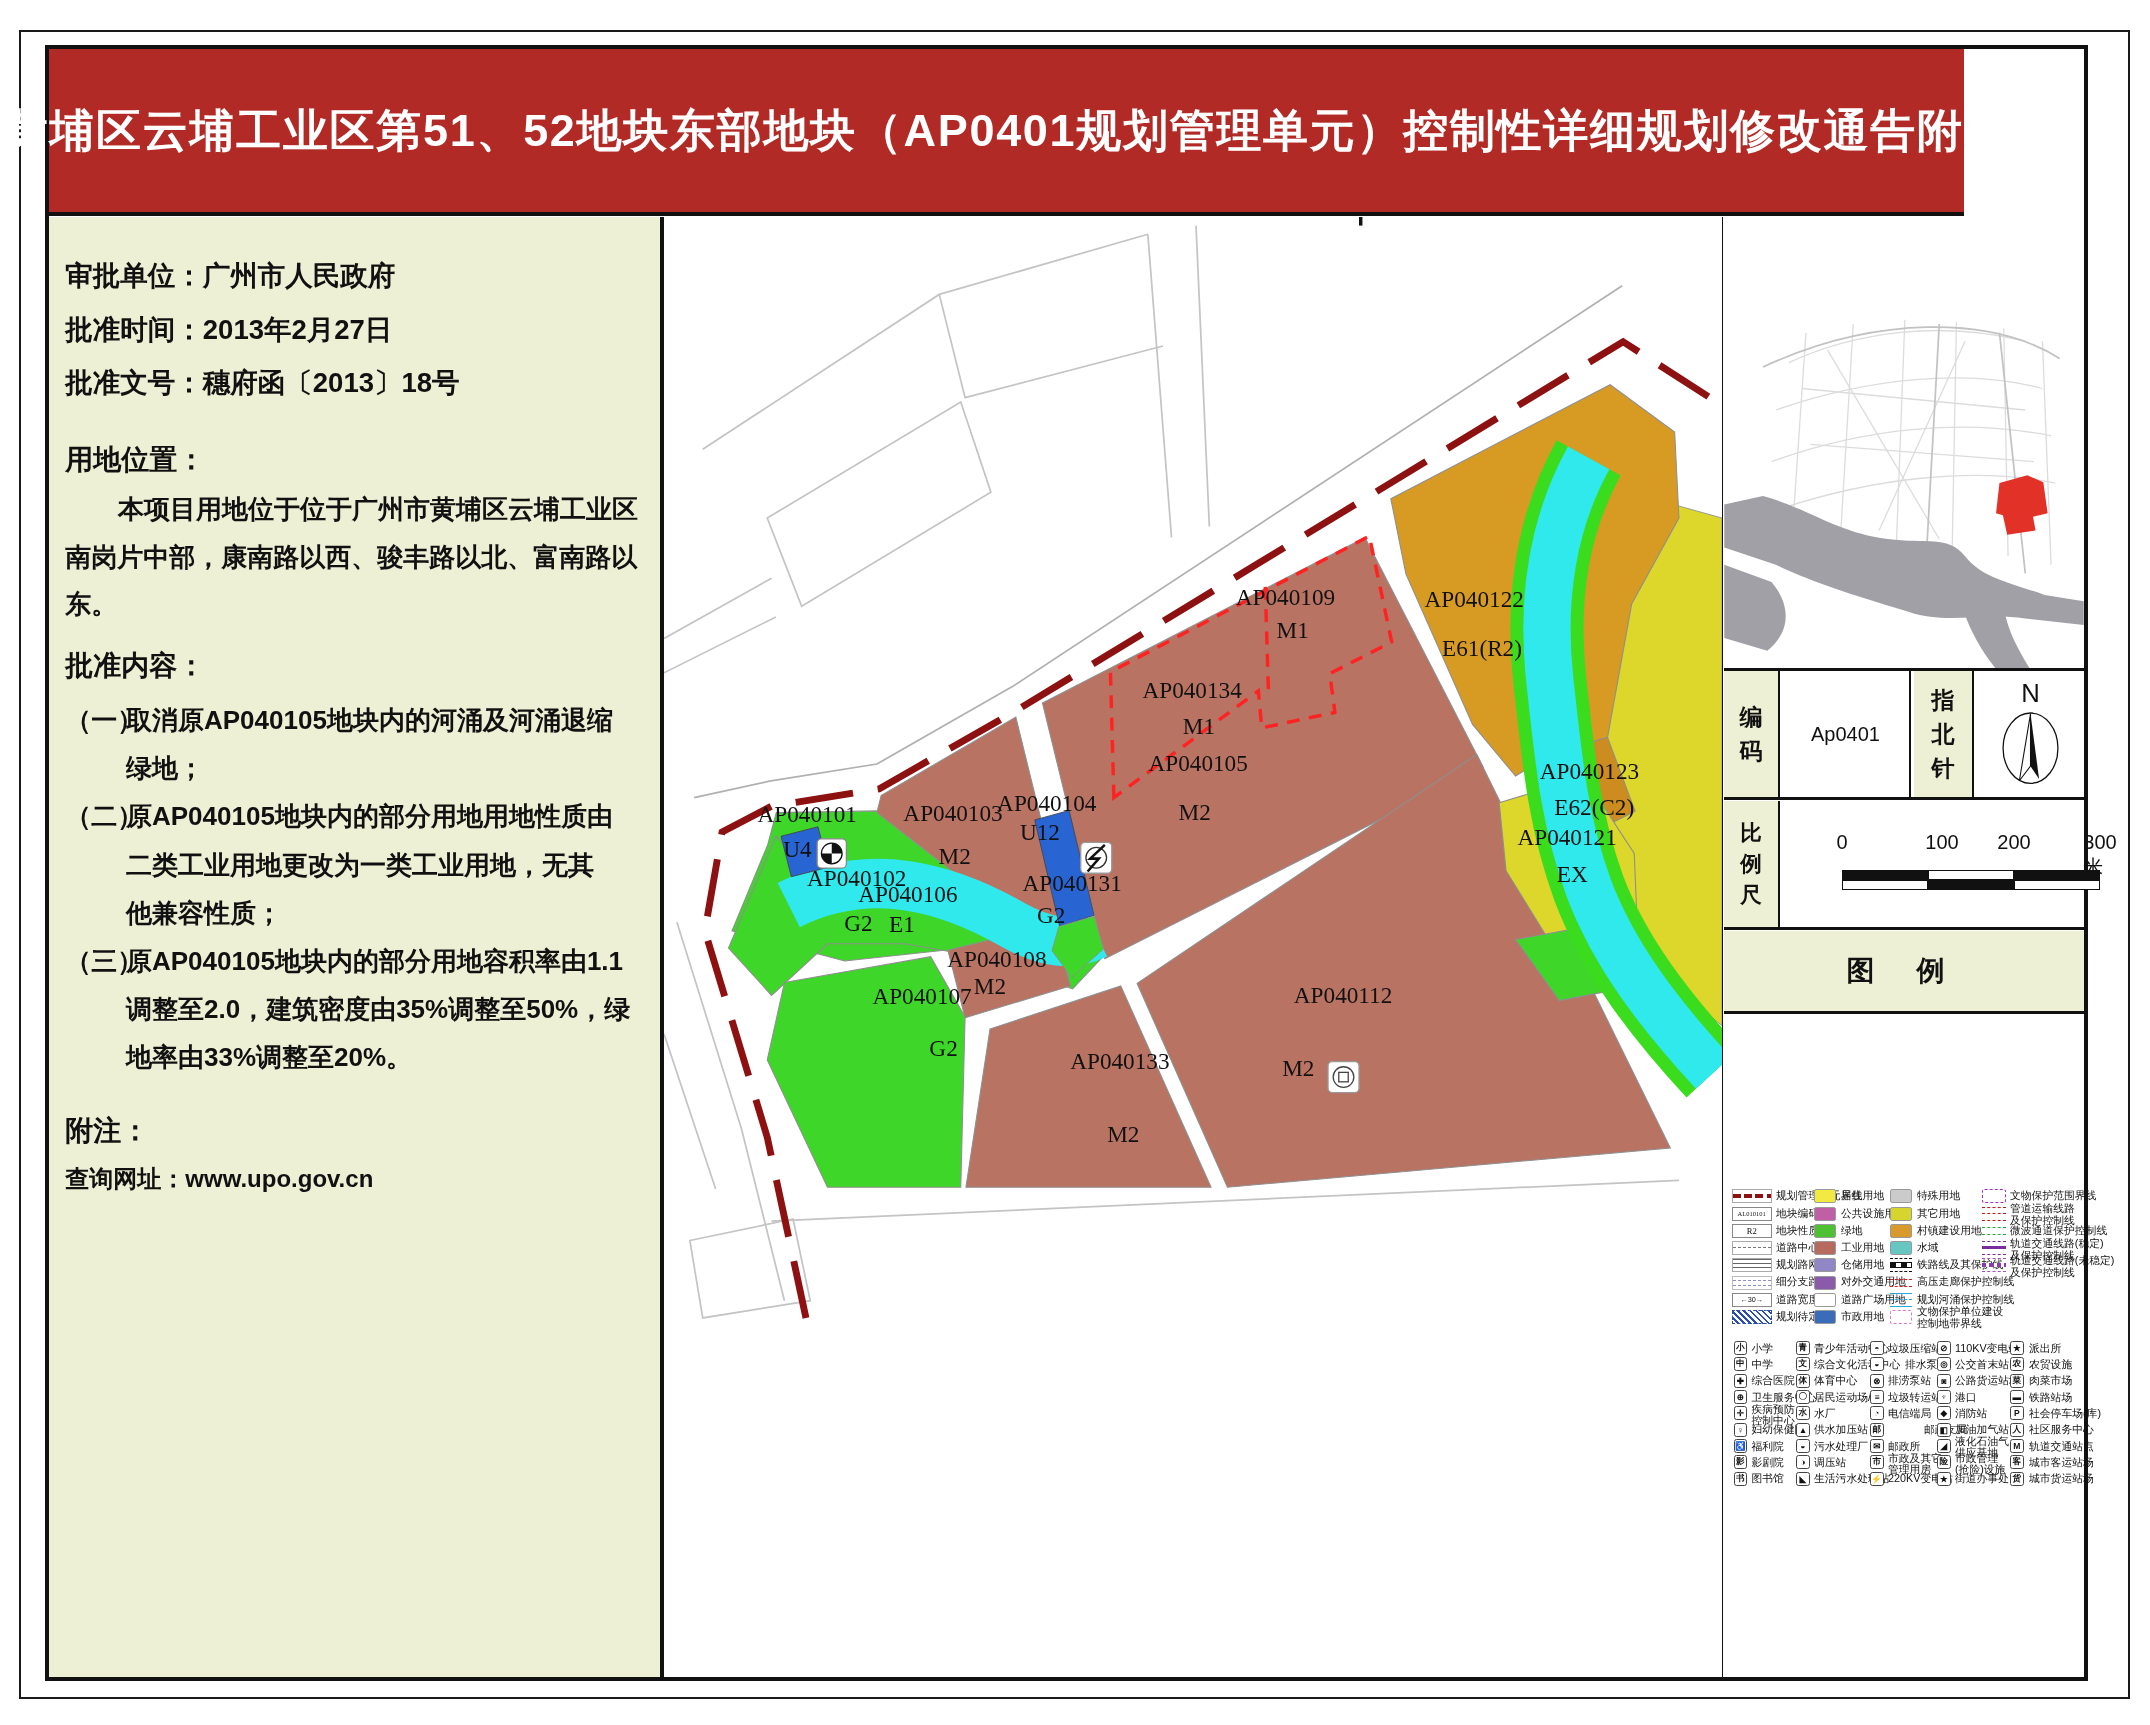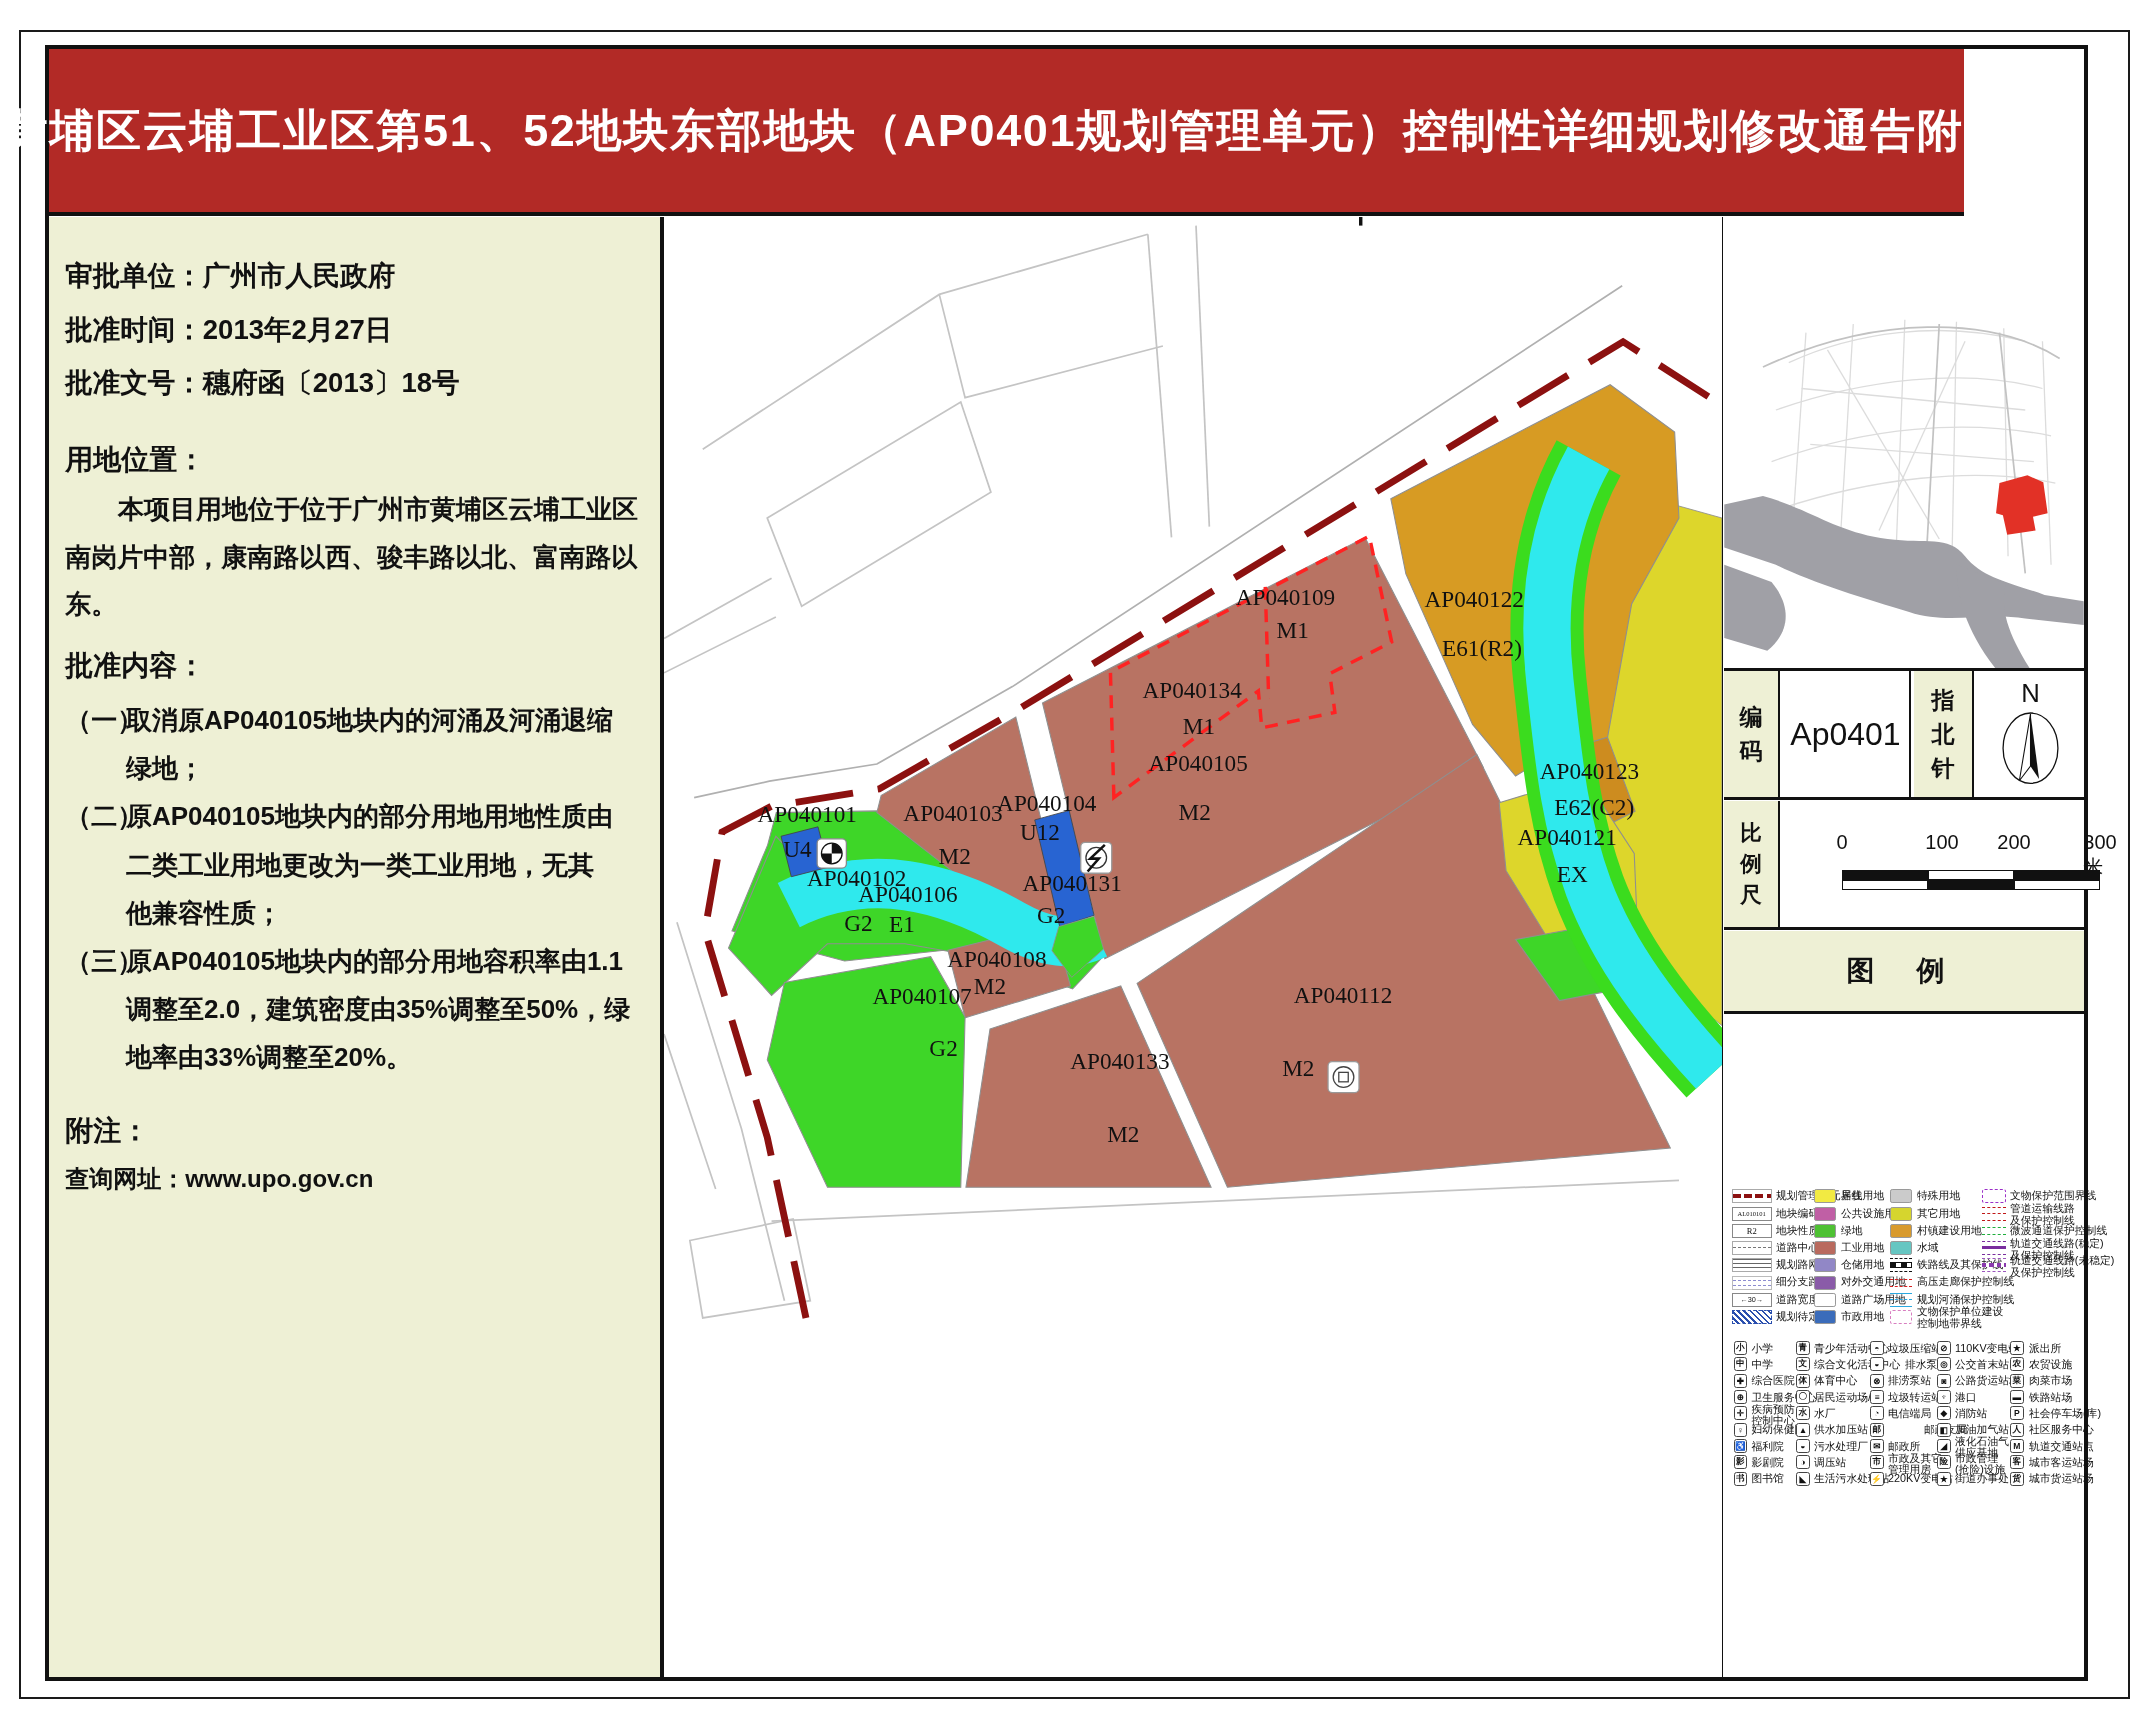--- a/index.html
+++ b/index.html
@@ -223,21 +223,21 @@
           <path d="M 540,660 C 540,730 560,810 630,900 L 710,900 C 660,820 640,760 655,705 Z"></path>
           <path d="M 0,660 L 110,700 C 160,760 150,820 100,860 L 0,830 Z"></path>
         </g>
         <polygon points="640,470 705,452 742,468 752,540 718,548 724,580 658,590 648,545 632,540" fill="#e23126"></polygon>
       </svg>
     </div>
 
     <div class="rp-sec" id="rp-row1">
       <div class="cell cream vlab" style="left:0;width:56px;border-right:2.6px solid #111;">编
 码</div>
-      <div class="cell" style="left:58px;width:129px;border-right:2.6px solid #111;display:flex;align-items:center;justify-content:center;font-size:32px;">Ap0401</div>
+      <div class="cell" style="left:58px;width:129px;border-right:2.6px solid #111;display:flex;align-items:center;justify-content:center;font-size:20px;">Ap0401</div>
       <div class="cell cream vlab" style="left:190px;width:60px;border-right:2.6px solid #111;">指
 北
 针</div>
       <div class="cell" style="left:253px;width:107px;">
         <svg width="107" height="126" viewBox="0 0 248 294">
           <text x="124" y="72" text-anchor="middle" font-size="60" fill="#111" style="font-family:'Liberation Sans',sans-serif">N</text>
           <ellipse cx="124" cy="180" rx="64" ry="82" fill="none" stroke="#111" stroke-width="3"></ellipse>
           <polygon points="124,100 144,252 124,222" fill="#111"></polygon>
           <polygon points="124,100 98,256 124,222" fill="#fff" stroke="#111" stroke-width="2.5"></polygon>
         </svg>

